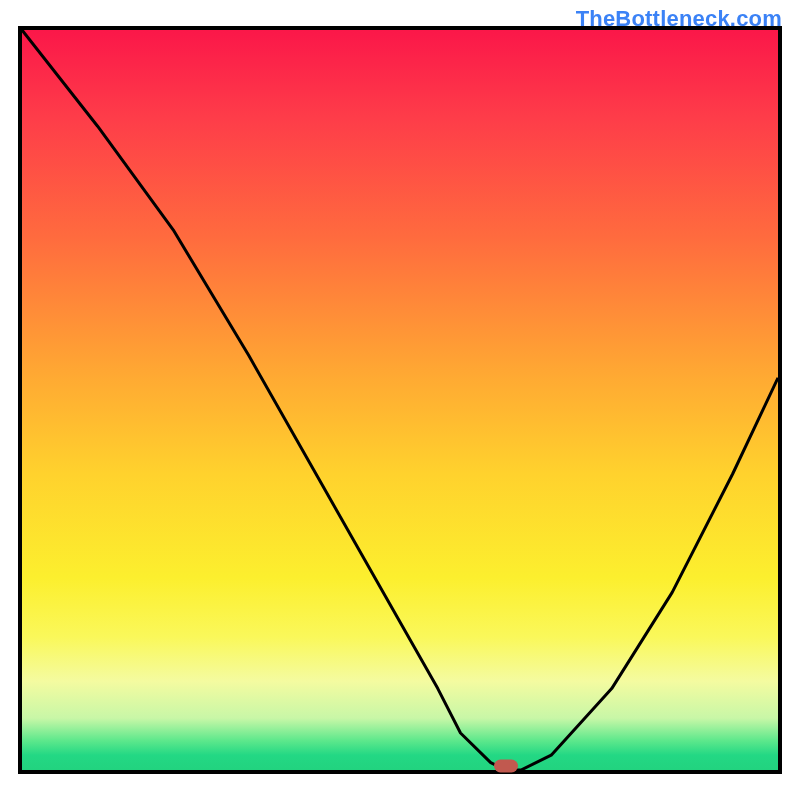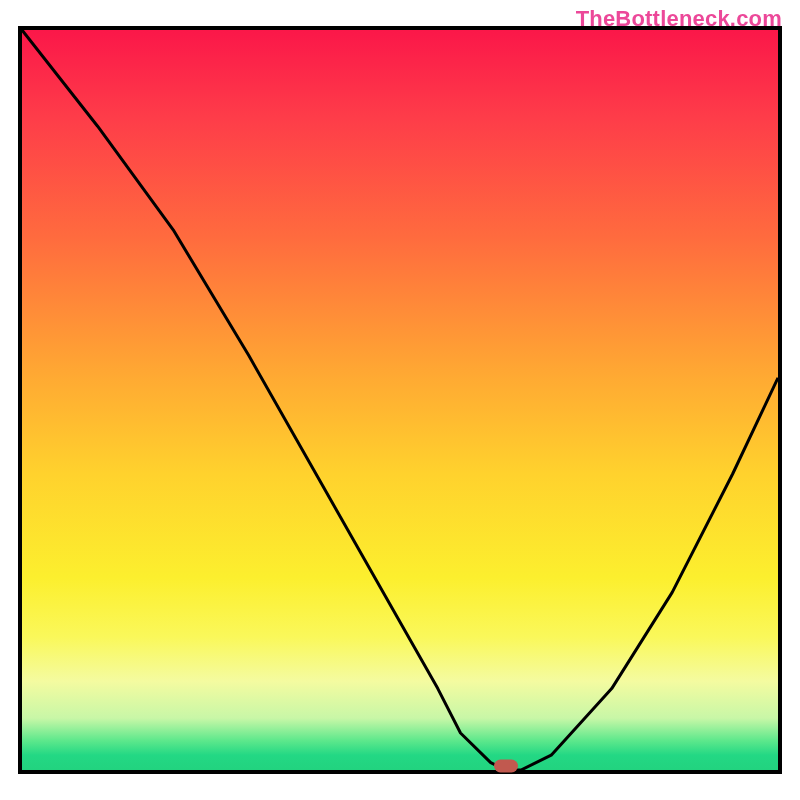--- a/index.html
+++ b/index.html
@@ -14,21 +14,21 @@
   .stage {
     position: relative;
     width: 800px;
     height: 800px;
   }
   .watermark {
     position: absolute;
     top: 6px;
     right: 18px;
     font-size: 22px;
-    color: #ec4899;
+    color: #3b82f6;
     font-weight: 600;
     letter-spacing: 0.2px;
     z-index: 20;
   }
   .plot-frame {
     position: absolute;
     left: 18px;
     top: 26px;
     width: 764px;
     height: 748px;

